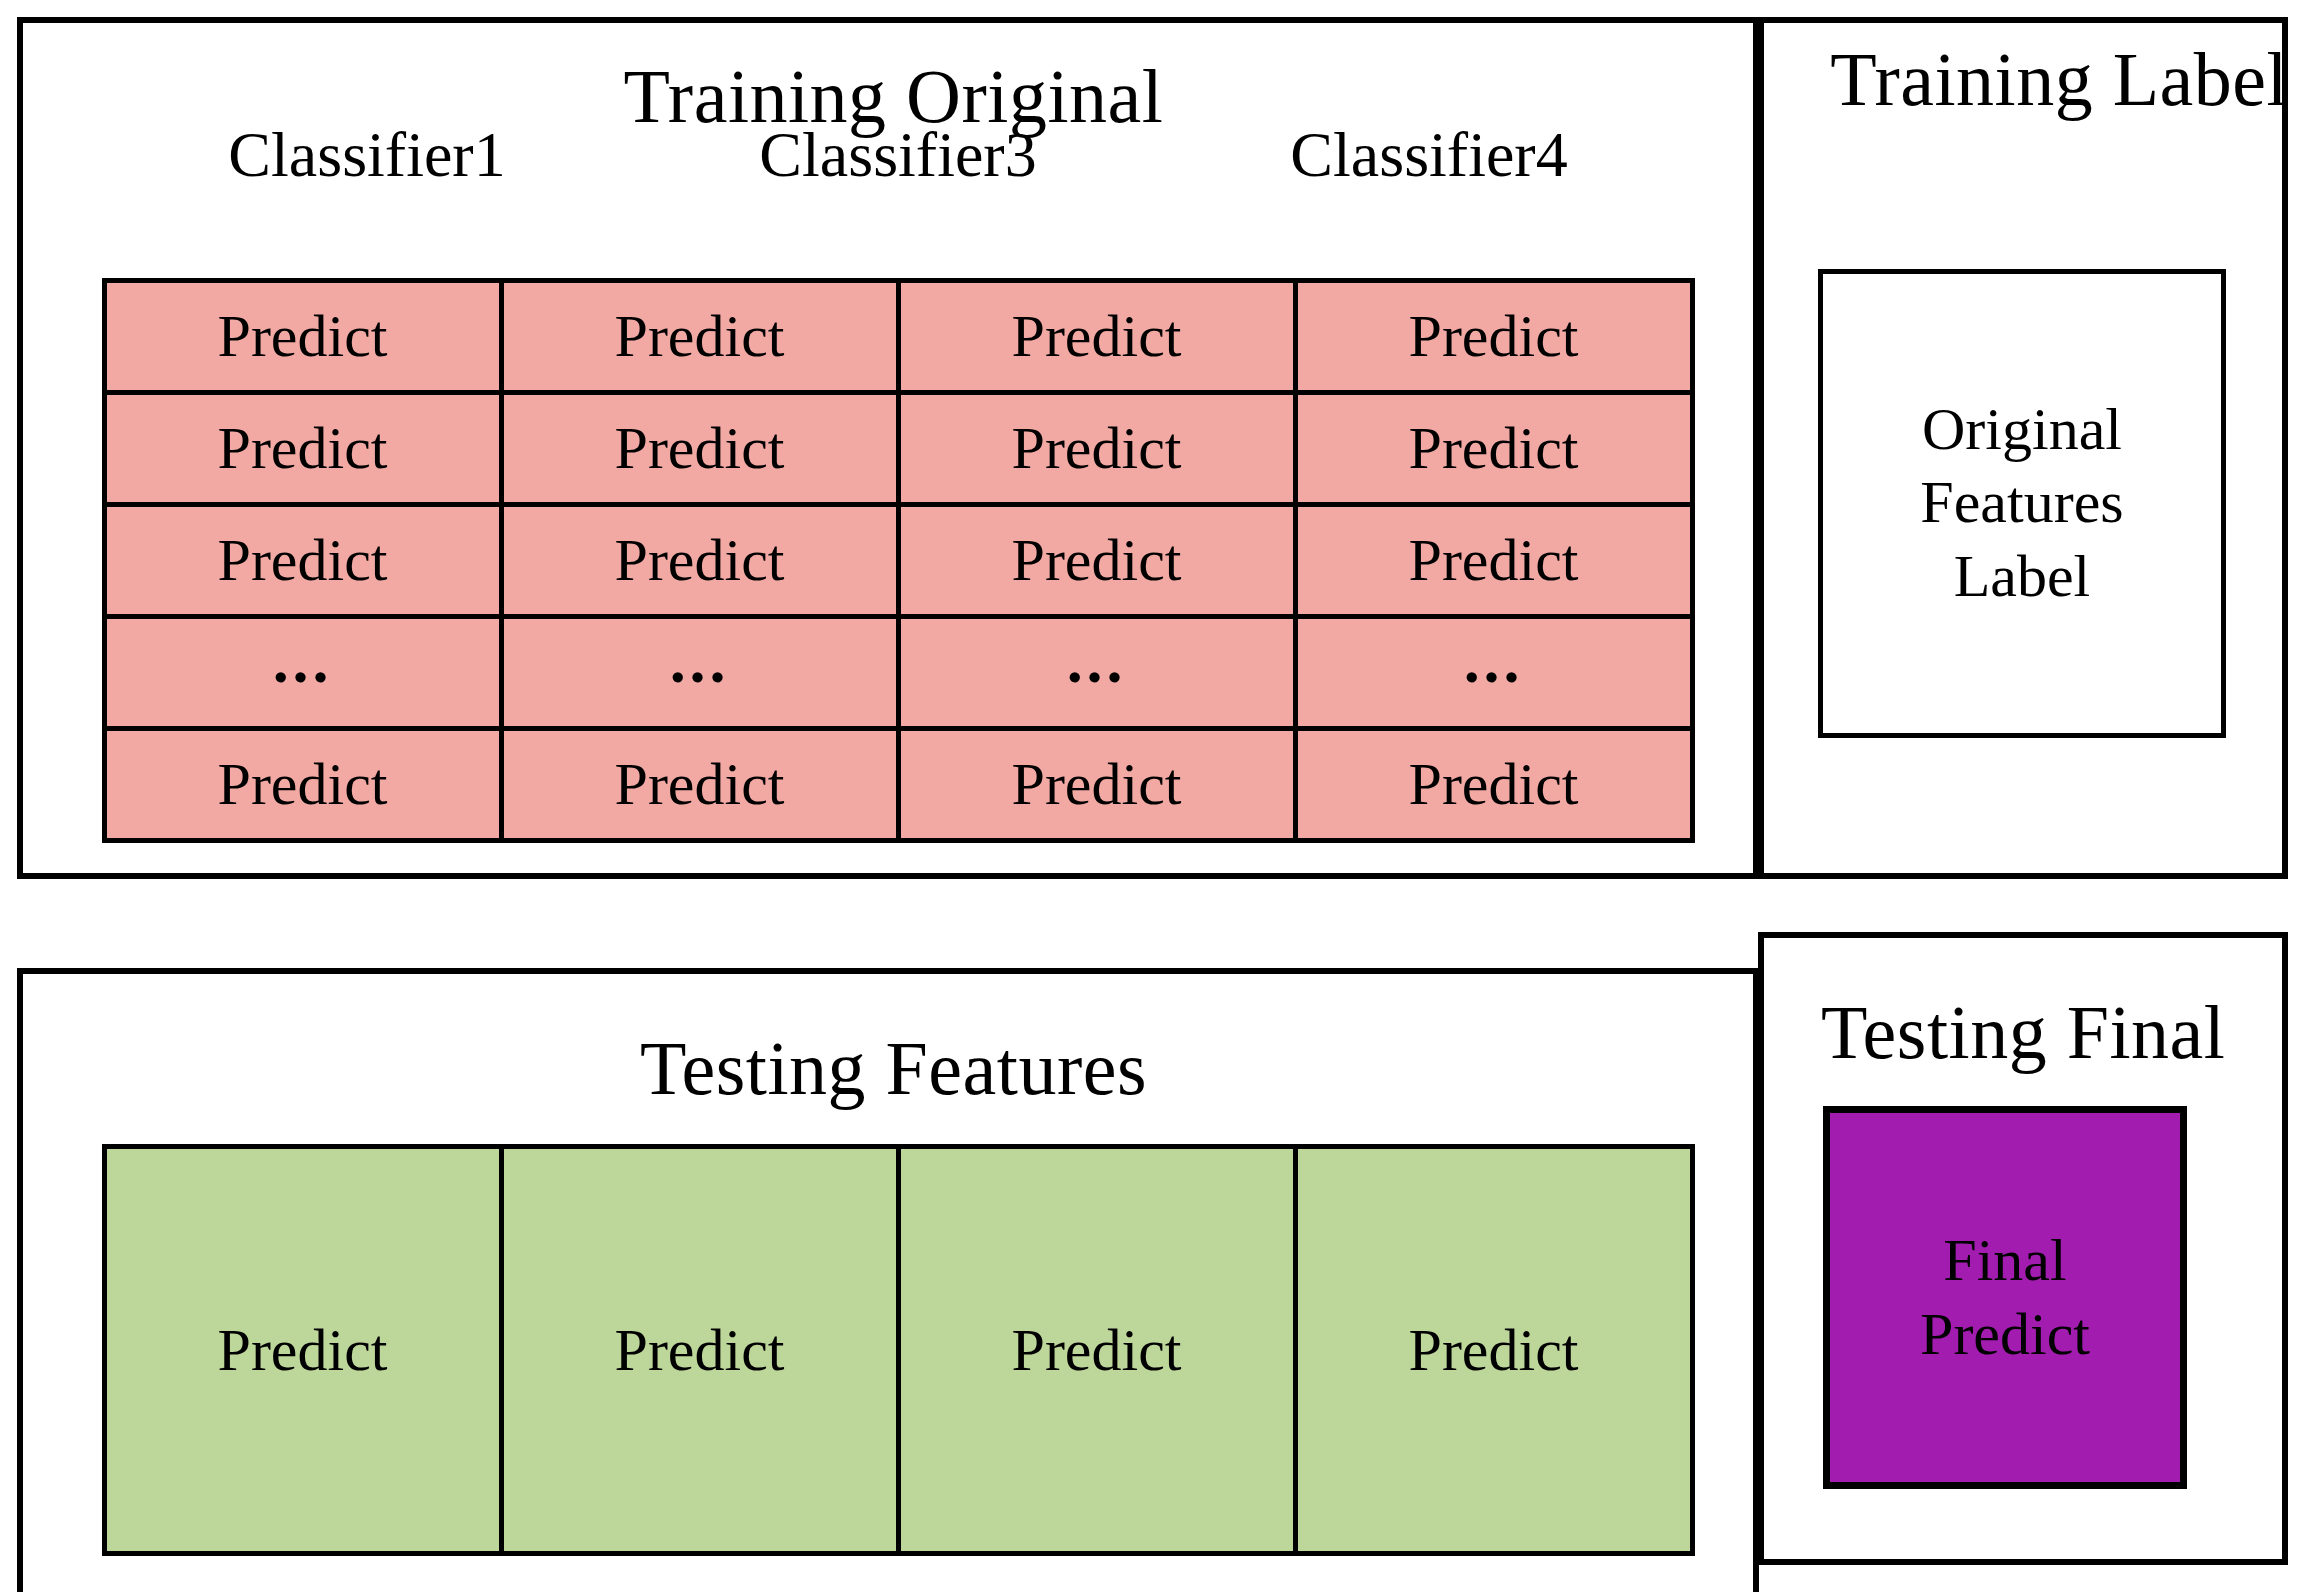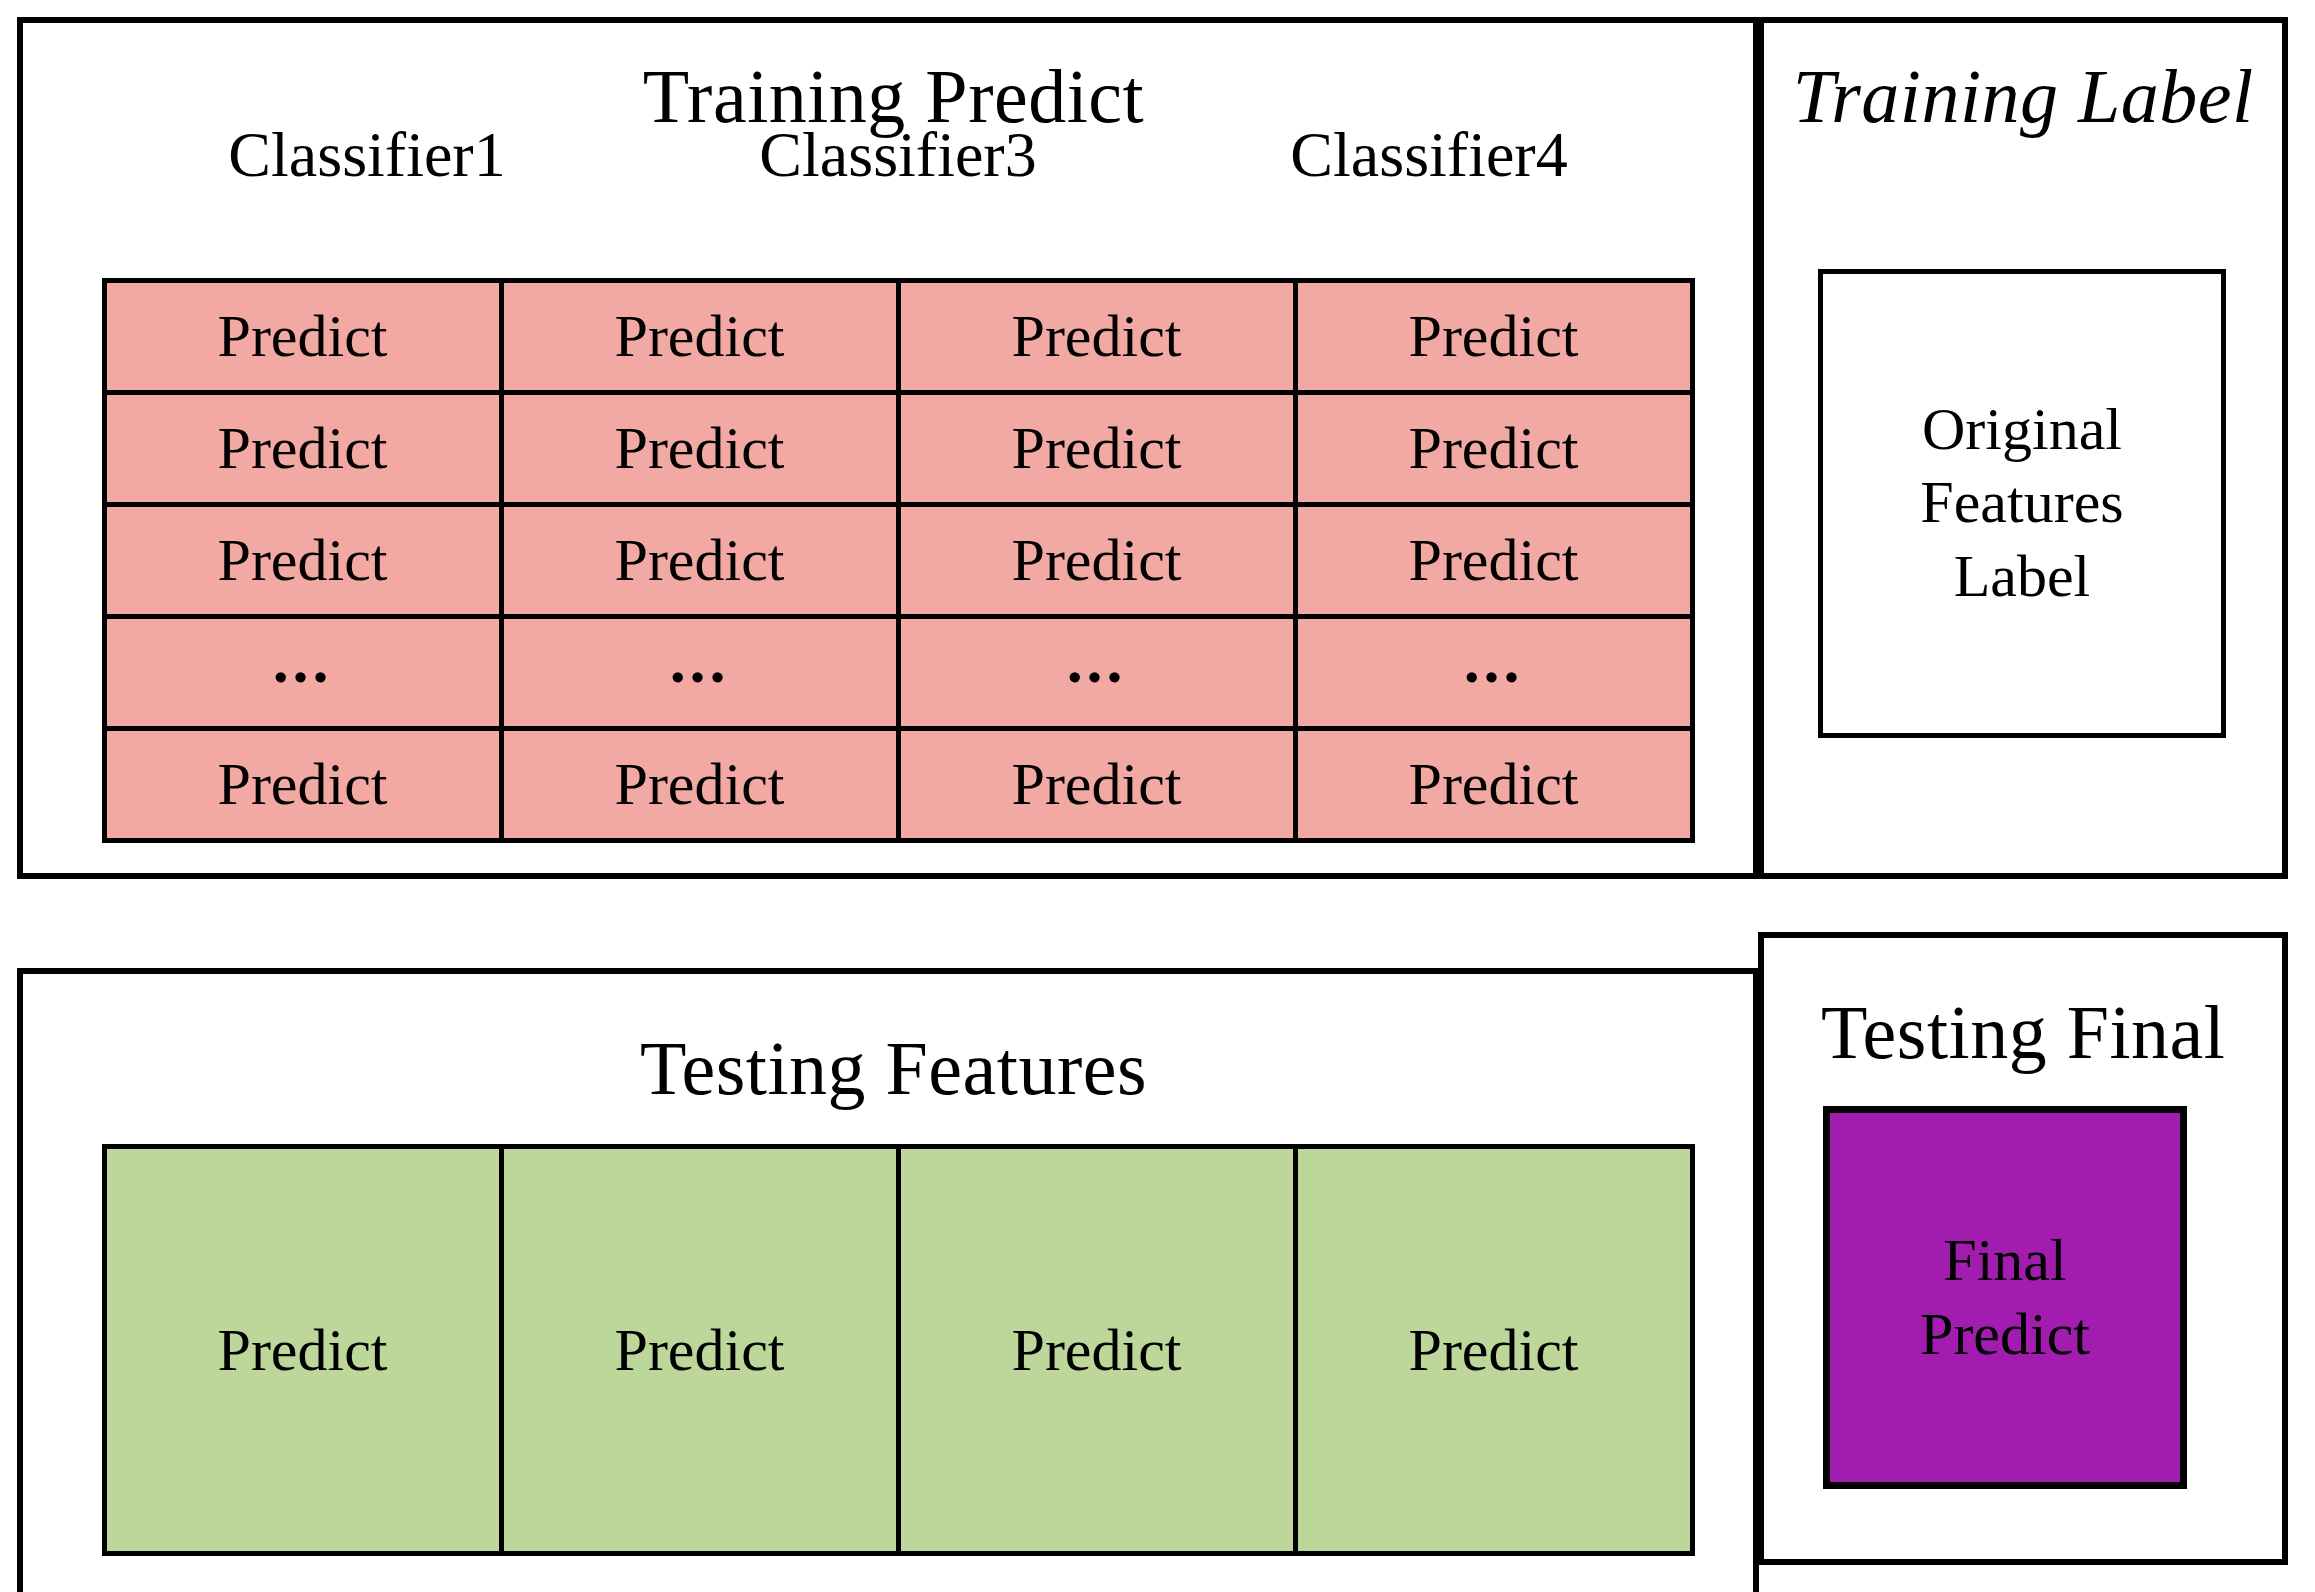--- a/index.html
+++ b/index.html
@@ -34,21 +34,21 @@
 
   
   .panel-title {
     position: absolute;
     white-space: nowrap;
     font-size: 76px;
     line-height: 1;
     letter-spacing: 0.5px;
   }
   #title-training-features { left: 0;   top: 35px;  width: 1742px; text-align: center; }
-  #title-training-label    { left: -5.8px; top: 35px; width: 530px;  text-align: center; font-style: italic; }
+  #title-training-label    { left: -5.8px; top: 18px; width: 530px;  text-align: right; }
   #title-testing-features  { left: 0;   top: 56px;  width: 1742px; text-align: center; }
   #title-testing-label     { left: -5.8px; top: 56px; width: 530px;  text-align: center; }
 
   
   #classifier-headers {
     position: absolute;
     left: 79px;          
     top: 100px;
     width: 1593px;
     display: flex;
@@ -161,21 +161,21 @@
     line-height: 1.22;
   }
 </style>
 </head>
 <body>
 
 <div id="stage">
 
   <div class="panel" id="panel-training">
 
-    <div class="panel-title" id="title-training-features">Training Predict</div>
+    <div class="panel-title" id="title-training-features">Training Original</div>
 
     <div id="classifier-headers">
       <div class="classifier-header">Classifier1</div>
       <div class="classifier-header">Classifier3</div>
       <div class="classifier-header">Classifier4</div>
     </div>
 
     <div id="training-grid">
 
       <div class="grid-row">

